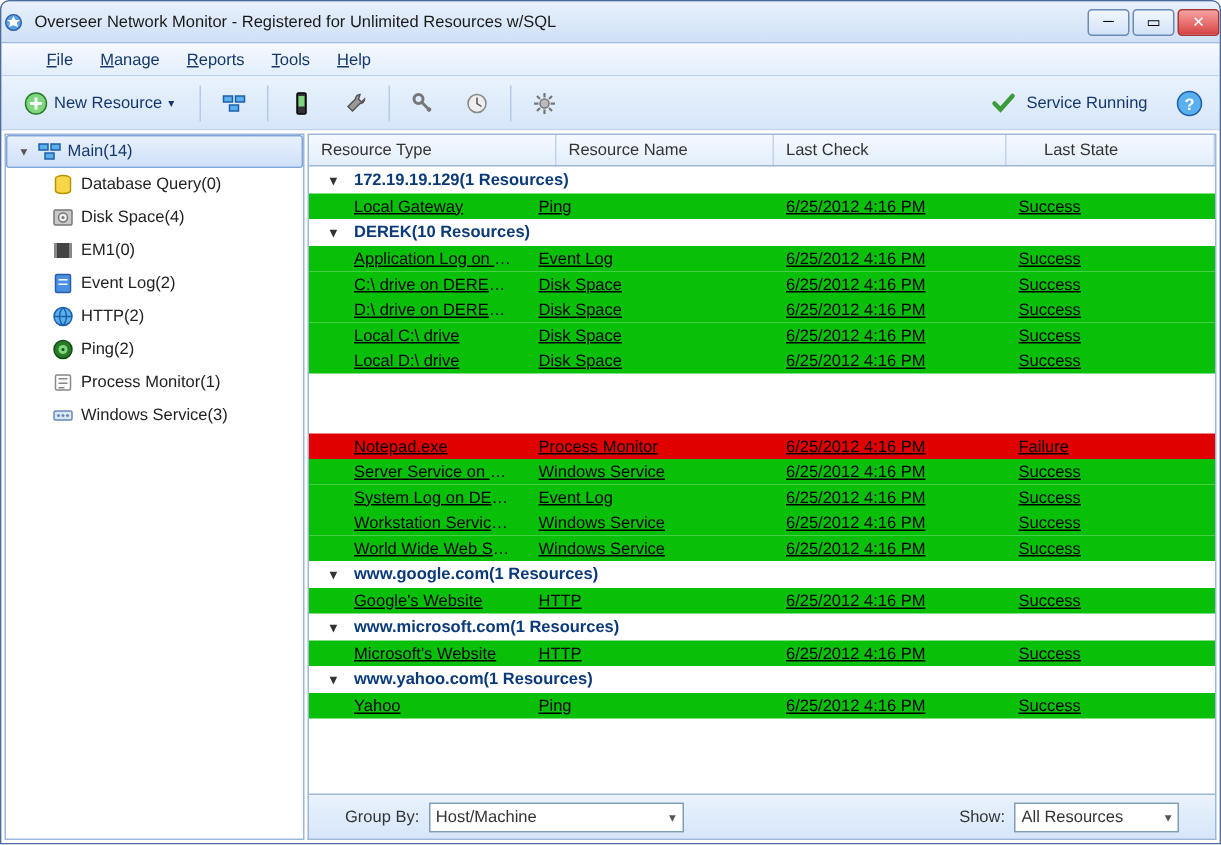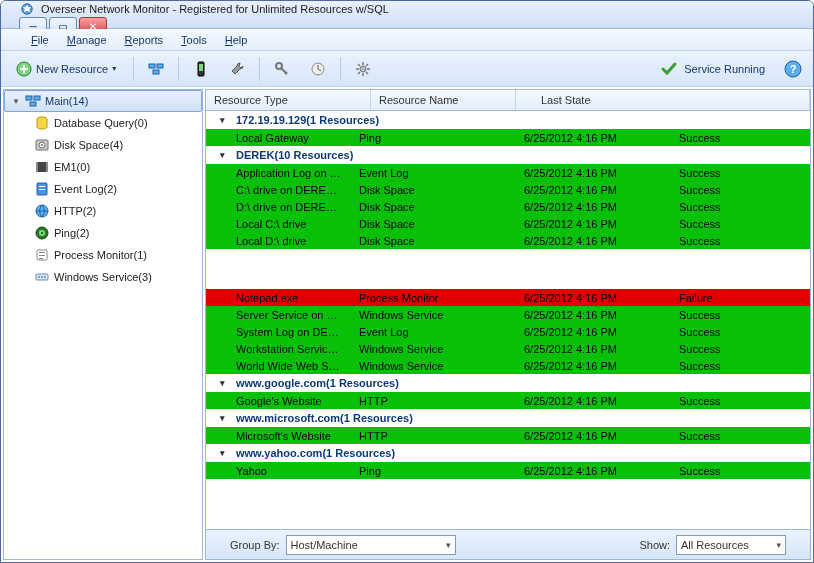--- a/index.html
+++ b/index.html
@@ -1,19 +1,19 @@
 <!DOCTYPE html>
 <html><head>
 <meta charset="utf-8">
 <style>
 * { margin: 0; padding: 0; box-sizing: border-box; font-family: "Segoe UI", Tahoma, sans-serif; font-size: 11px; }
 body { background: #fff; width: 814px; height: 563px; overflow: hidden; }
 
 .window { border: 1px solid #4b6b9e; border-radius: 6px 6px 0 0; overflow: hidden; height: 563px; display: flex; flex-direction: column; background: #fff; }
-.titlebar { background: linear-gradient(#e9f1fc, #cfe0f7); height: 28px; display: flex; padding: 0 18px; border-bottom: 1px solid #9db7d9; flex-direction: column; }
+.titlebar { background: linear-gradient(#e9f1fc, #cfe0f7); height: 28px; display: flex; align-items: center; padding: 0 0; border-bottom: 1px solid #9db7d9; }
 .titlebar .title { flex: 1; font-size: 12px; color: #1a1a1a; display: flex; align-items: center; gap: 6px; }
 .winbtns { display: flex; gap: 2px; }
 .winbtn { width: 28px; height: 18px; border: 1px solid #6b89b5; border-radius: 3px; background: linear-gradient(#f1f7ff, #d2e2f7); display: flex; align-items: center; justify-content: center; font-family: Arial; font-size: 10px; cursor: pointer; }
 .winbtn.close { background: linear-gradient(#f7a2a2, #d74343); color: #fff; border-color: #a33; }
 
 .menubar { background: linear-gradient(#f5f9ff, #e3eefb); height: 22px; display: flex; align-items: center; padding: 0 22px; gap: 2px; border-bottom: 1px solid #c1d4ec; }
 .menuitem { padding: 2px 8px; color: #14386b; cursor: pointer; border-radius: 3px; }
 .menuitem u { text-decoration: underline; }
 
 .toolbar { background: linear-gradient(#eaf2fd, #d6e6f9); height: 36px; display: flex; align-items: center; padding: 0 6px; gap: 8px; border-bottom: 1px solid #c1d4ec; }
@@ -37,21 +37,21 @@
 .grid-container { flex: 1; border: 1px solid #9db7d9; overflow: auto; background: #fff; }
 .grid-header { display: flex; background: linear-gradient(#f5f9ff, #e3eefb); border-bottom: 1px solid #9db7d9; position: sticky; top: 0; }
 .grid-header .col { padding: 4px 8px; border-right: 1px solid #c1d4ec; color: #333; font-size: 11px; }
 .col-name { width: 145px; }
 .col-type { width: 165px; }
 .col-check { width: 155px; }
 .col-state { flex: 1; margin-left: 17px; }
 
 .group-row { display: flex; align-items: center; padding: 3px 8px 3px 14px; color: #0b3a7a; font-weight: bold; gap: 6px; cursor: pointer; }
 .group-exp { font-size: 9px; color: #333; width: 10px; }
-.data-row { display: flex; height: 17px; align-items: center; }
+.data-row { display: flex; height: 17px; align-items: center; text-decoration: underline; }
 .data-row.success { background: #08c008; color: #000; }
 .data-row.failure { background: #e10000; color: #000; margin-top: 40px; }
 .data-row .cell { padding: 1px 8px; overflow: hidden; white-space: nowrap; text-overflow: ellipsis; font-size: 11px; }
 .data-row .cell-name { width: 145px; padding-left: 30px; }
 .data-row .cell-type { width: 165px; }
 .data-row .cell-check { width: 155px; }
 .data-row .cell-state { flex: 1; }
 
 .bottombar { height: 30px; background: linear-gradient(#eaf2fd, #d6e6f9); border: 1px solid #9db7d9; border-top: none; display: flex; align-items: center; padding: 0 24px; gap: 6px; color: #333; }
 .bottombar .combo { height: 20px; border: 1px solid #7f9db9; background: #fff; display: flex; align-items: center; padding: 0 4px; font-size: 11px; }
@@ -256,20 +256,21 @@
             </div>
           </div>
       </div>
     </div>
 
     <div class="mainpanel">
       <div class="grid-container">
         <div class="grid-header">
           <div class="col col-type">Resource Type</div>
           <div class="col col-name">Resource Name</div>
+          <div class="col col-check">Last Check</div>
           <div class="col col-state">Last State</div>
         </div>
         <div id="grid-body">
             <div class="group-row">
               <span class="group-exp">▾</span>
               <span>172.19.19.129(1 Resources)</span>
             </div>
             <div class="data-row success">
               <div class="cell cell-name">Local Gateway</div>
               <div class="cell cell-type">Ping</div>

